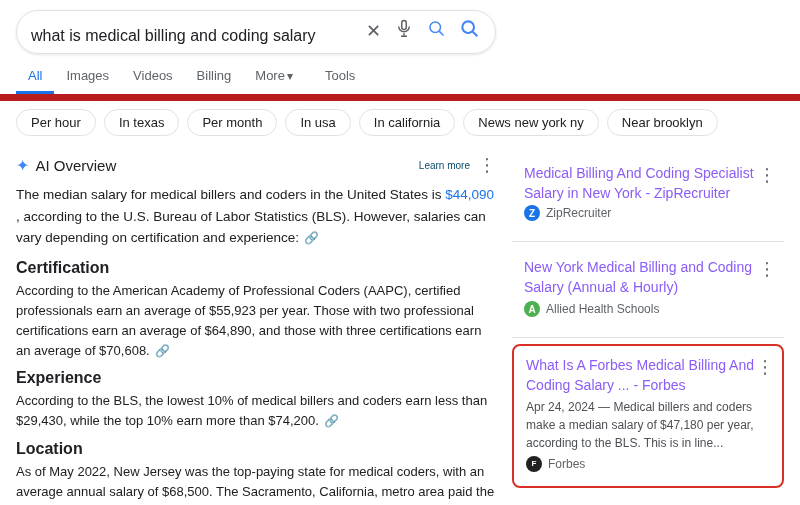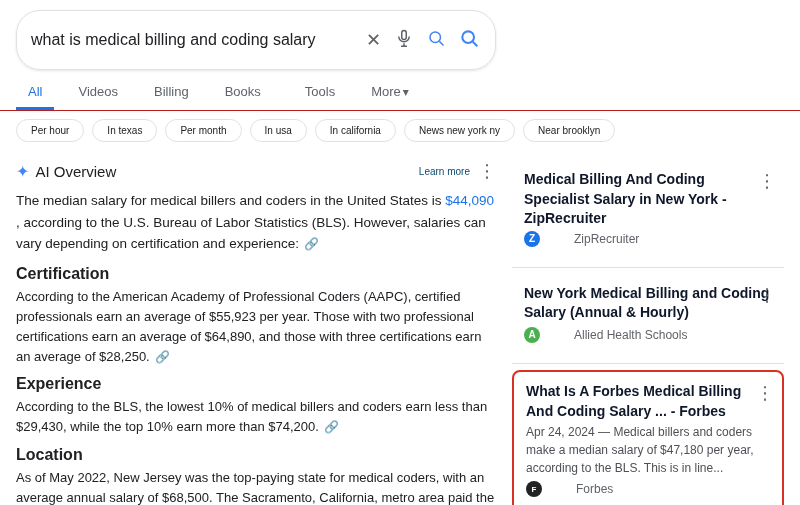--- a/index.html
+++ b/index.html
@@ -6,26 +6,26 @@
     body { font-family: Arial, sans-serif; background: #fff; font-size: 14px; color: #202124; width: 800px; height: 505px; overflow: hidden; }
 
     
     .search-bar-container {
       padding: 10px 16px 0 16px;
       display: flex;
       align-items: center;
     }
     .search-bar {
       display: flex;
-      align-items: center;
+      align-items: flex-end;
       border: 1px solid #dfe1e5;
       border-radius: 24px;
       padding: 8px 14px;
       width: 480px;
-      height: 60px;
+      height: 44px;
       box-shadow: 0 1px 3px rgba(0,0,0,0.1);
     }
     .search-bar input {
       border: none;
       outline: none;
       flex: 1;
       font-size: 16px;
       color: #202124;
       background: transparent;
     }
@@ -44,22 +44,22 @@
     }
     .search-icon-lens {
       color: #4285f4;
     }
 
     
     .nav-tabs {
       display: flex;
       align-items: flex-start;
       padding: 6px 16px 0 16px;
-      border-bottom: 1px solid #b91c1c;
-      gap: 12px;
+      border-bottom: 7px solid #b91c1c;
+      gap: 0;
     }
     .nav-tab {
       padding: 8px 12px;
       font-size: 13px;
       color: #5f6368;
       cursor: pointer;
       white-space: nowrap;
       border-bottom: 3px solid transparent;
       text-decoration: none;
     }
@@ -80,21 +80,21 @@
       display: flex;
       align-items: center;
       padding: 8px 16px;
       gap: 8px;
       flex-wrap: nowrap;
     }
     .chip {
       border: 1px solid #dfe1e5;
       border-radius: 16px;
       padding: 5px 14px;
-      font-size: 10px;
+      font-size: 13px;
       color: #202124;
       cursor: pointer;
       white-space: nowrap;
       background: #fff;
     }
 
     
     .main-content {
       display: flex;
       padding: 0 16px;
@@ -185,22 +185,22 @@
       cursor: pointer;
       position: relative;
     }
     .result-card.highlighted {
       border: 2px solid #d93025;
       border-radius: 8px;
     }
 
     .result-title {
       font-size: 14px;
-      color: #0f172a;
-      font-weight: 700;
+      color: #8b5cf6;
+      font-weight: 400;
       margin-bottom: 2px;
       line-height: 1.4;
     }
     .result-source-line {
       display: flex;
       align-items: center;
       gap: 6px;
       margin-bottom: 4px;
     }
     .source-icon {
@@ -213,21 +213,20 @@
       font-size: 10px;
       font-weight: bold;
       flex-shrink: 0;
     }
     .source-zip { background: #1a73e8; color: white; }
     .source-allied { background: #4caf50; color: white; }
     .source-forbes { background: #222; color: white; font-size: 8px; }
     .source-name {
       font-size: 12px;
       color: #5f6368;
-      margin-left: 28px;
     }
     .result-snippet {
       font-size: 12px;
       color: #4d5156;
       line-height: 1.5;
     }
     .card-menu {
       position: absolute;
       right: 8px;
       top: 10px;
@@ -267,28 +266,28 @@
           <circle cx="11" cy="11" r="7"></circle>
           <line x1="16.5" y1="16.5" x2="22" y2="22"></line>
         </svg>
       </button>
     </div>
   </div>
 </div>
 
 <div class="nav-tabs">
   <a class="nav-tab active">All</a>
+  <a class="nav-tab">Images</a>
   <a class="nav-tab">Videos</a>
   <a class="nav-tab">Billing</a>
-  <a class="nav-tab">Books</a>
-  <a class="nav-tab tools-tab">Tools</a>
   <a class="nav-tab more-tab">
     <span>More</span>
     <span class="chevron-icon">▾</span>
   </a>
+  <a class="nav-tab tools-tab">Tools</a>
 </div>
 
 <div class="filter-chips">
   <div class="chip">Per hour</div>
   <div class="chip">In texas</div>
   <div class="chip">Per month</div>
   <div class="chip">In usa</div>
   <div class="chip">In california</div>
   <div class="chip">News new york ny</div>
   <div class="chip">Near brooklyn</div>
@@ -309,21 +308,21 @@
 
       <div class="overview-text">
         <span>The median salary for medical billers and coders in the United States is</span>
         <span class="link-blue">$44,090</span>
         <span>, according to the U.S. Bureau of Labor Statistics (BLS). However, salaries can vary depending on certification and experience:</span>
         <a class="inline-link">🔗</a>
       </div>
 
       <div class="section-title">Certification</div>
       <div class="section-text">
-        <span>According to the American Academy of Professional Coders (AAPC), certified professionals earn an average of $55,923 per year. Those with two professional certifications earn an average of $64,890, and those with three certifications earn an average of $28,250.</span>
+        <span>According to the American Academy of Professional Coders (AAPC), certified professionals earn an average of $55,923 per year. Those with two professional certifications earn an average of $64,890, and those with three certifications earn an average of $70,608.</span>
         <a class="inline-link">🔗</a>
       </div>
 
       <div class="section-title">Experience</div>
       <div class="section-text">
         <span>According to the BLS, the lowest 10% of medical billers and coders earn less than $29,430, while the top 10% earn more than $74,200.</span>
         <a class="inline-link">🔗</a>
       </div>
 
       <div class="section-title">Location</div>

